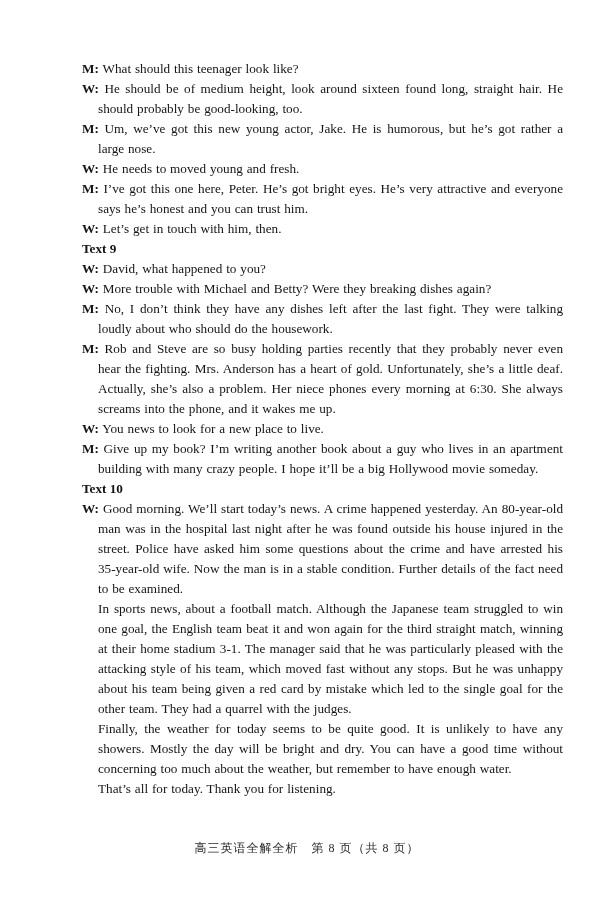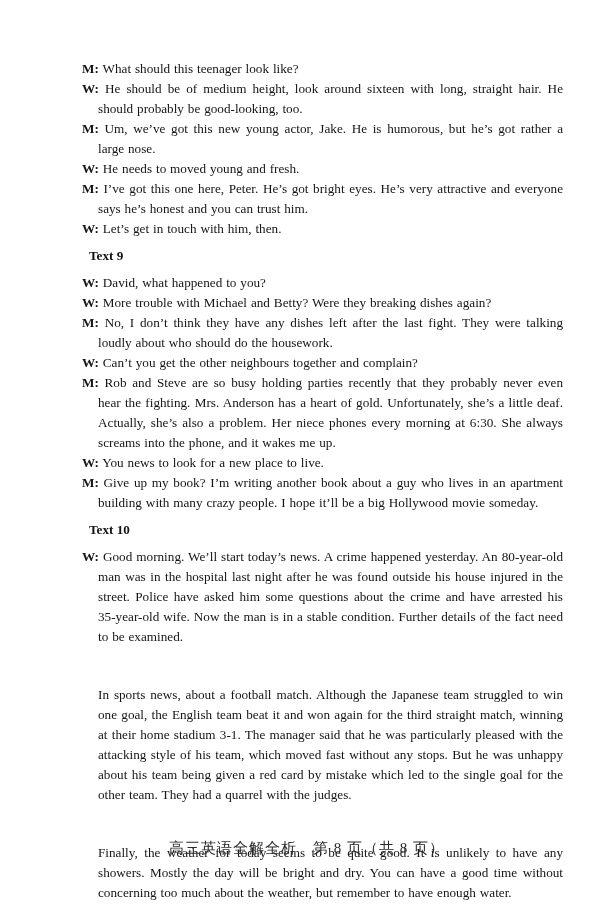--- a/index.html
+++ b/index.html
@@ -25,70 +25,68 @@
     margin: 0;
     padding-left: 16px;
     text-indent: -16px;
     text-align: justify;
     font-size: 13.2px;
     line-height: 20px;
     word-spacing: 0.6px;
   }
   .entry.cont {
     text-indent: 0;
-    margin-top: 38px;
   }
   .heading {
-    margin: 7px;
+    margin: 0;
     font-weight: bold;
     font-size: 13.2px;
     line-height: 20px;
   }
   .spk {
     font-weight: bold;
   }
   .footer {
     position: absolute;
     top: 841px;
     left: 0;
     width: 614px;
     text-align: center;
-    font-size: 15px;
+    font-size: 12px;
     line-height: 14px;
     color: #2a2a2a;
     letter-spacing: 1px;
   }
 </style>
 </head>
 <body>
 
 <div class="content">
 
   <p class="entry"><span class="spk">M:</span> <span>What should this teenager look like?</span></p>
 
-  <p class="entry"><span class="spk">W:</span> <span>He should be of medium height, look around sixteen with long, straight hair. He should probably be good-looking, too.</span></p>
+  <p class="entry"><span class="spk">W:</span> <span>He should be of medium height, look around sixteen found long, straight hair. He should probably be good-looking, too.</span></p>
 
   <p class="entry"><span class="spk">M:</span> <span>Um, we’ve got this new young actor, Jake. He is humorous, but he’s got rather a large nose.</span></p>
 
   <p class="entry"><span class="spk">W:</span> <span>He needs to moved young and fresh.</span></p>
 
   <p class="entry"><span class="spk">M:</span> <span>I’ve got this one here, Peter. He’s got bright eyes. He’s very attractive and everyone says he’s honest and you can trust him.</span></p>
 
   <p class="entry"><span class="spk">W:</span> <span>Let’s get in touch with him, then.</span></p>
 
   <div class="heading">Text 9</div>
 
   <p class="entry"><span class="spk">W:</span> <span>David, what happened to you?</span></p>
 
 
   <p class="entry"><span class="spk">W:</span> <span>More trouble with Michael and Betty? Were they breaking dishes again?</span></p>
 
   <p class="entry"><span class="spk">M:</span> <span>No, I don’t think they have any dishes left after the last fight. They were talking loudly about who should do the housework.</span></p>
 
-  <p class="entry"><span class="spk">W:</span> <span>Can’t you get the other neighbours together and complain?</span></p>
 
   <p class="entry"><span class="spk">M:</span> <span>Rob and Steve are so busy holding parties recently that they probably never even hear the fighting. Mrs. Anderson has a heart of gold. Unfortunately, she’s a little deaf. Actually, she’s also a problem. Her niece phones every morning at 6:30. She always screams into the phone, and it wakes me up.</span></p>
 
   <p class="entry"><span class="spk">W:</span> <span>You news to look for a new place to live.</span></p>
 
   <p class="entry"><span class="spk">M:</span> <span>Give up my book? I’m writing another book about a guy who lives in an apartment building with many crazy people. I hope it’ll be a big Hollywood movie someday.</span></p>
 
   <div class="heading">Text 10</div>
 
   <p class="entry"><span class="spk">W:</span> <span>Good morning. We’ll start today’s news. A crime happened yesterday. An 80-year-old man was in the hospital last night after he was found outside his house injured in the street. Police have asked him some questions about the crime and have arrested his 35-year-old wife. Now the man is in a stable condition. Further details of the fact need to be examined.</span></p>

